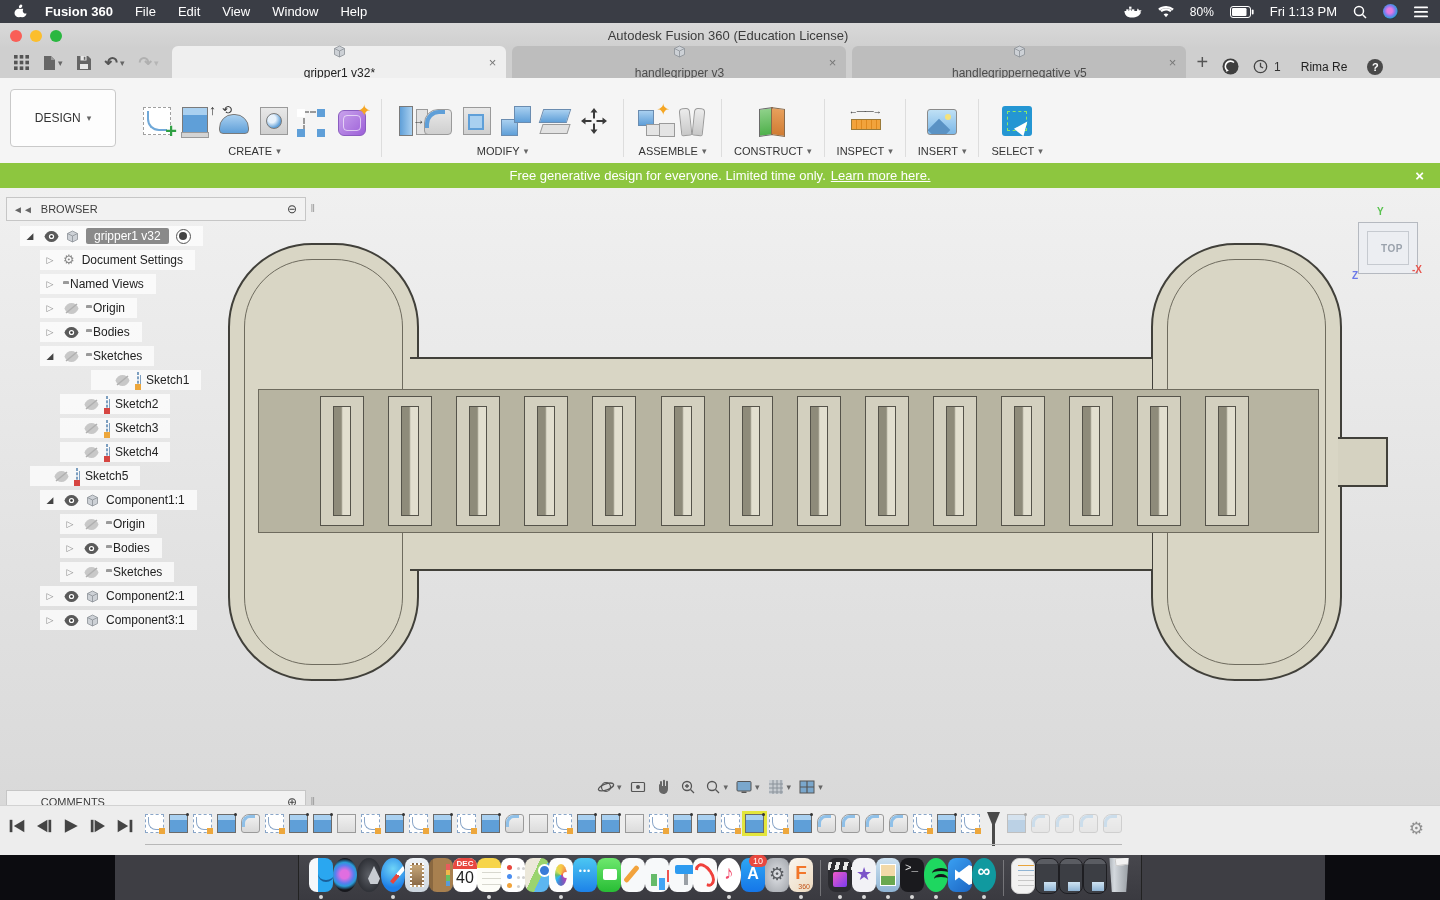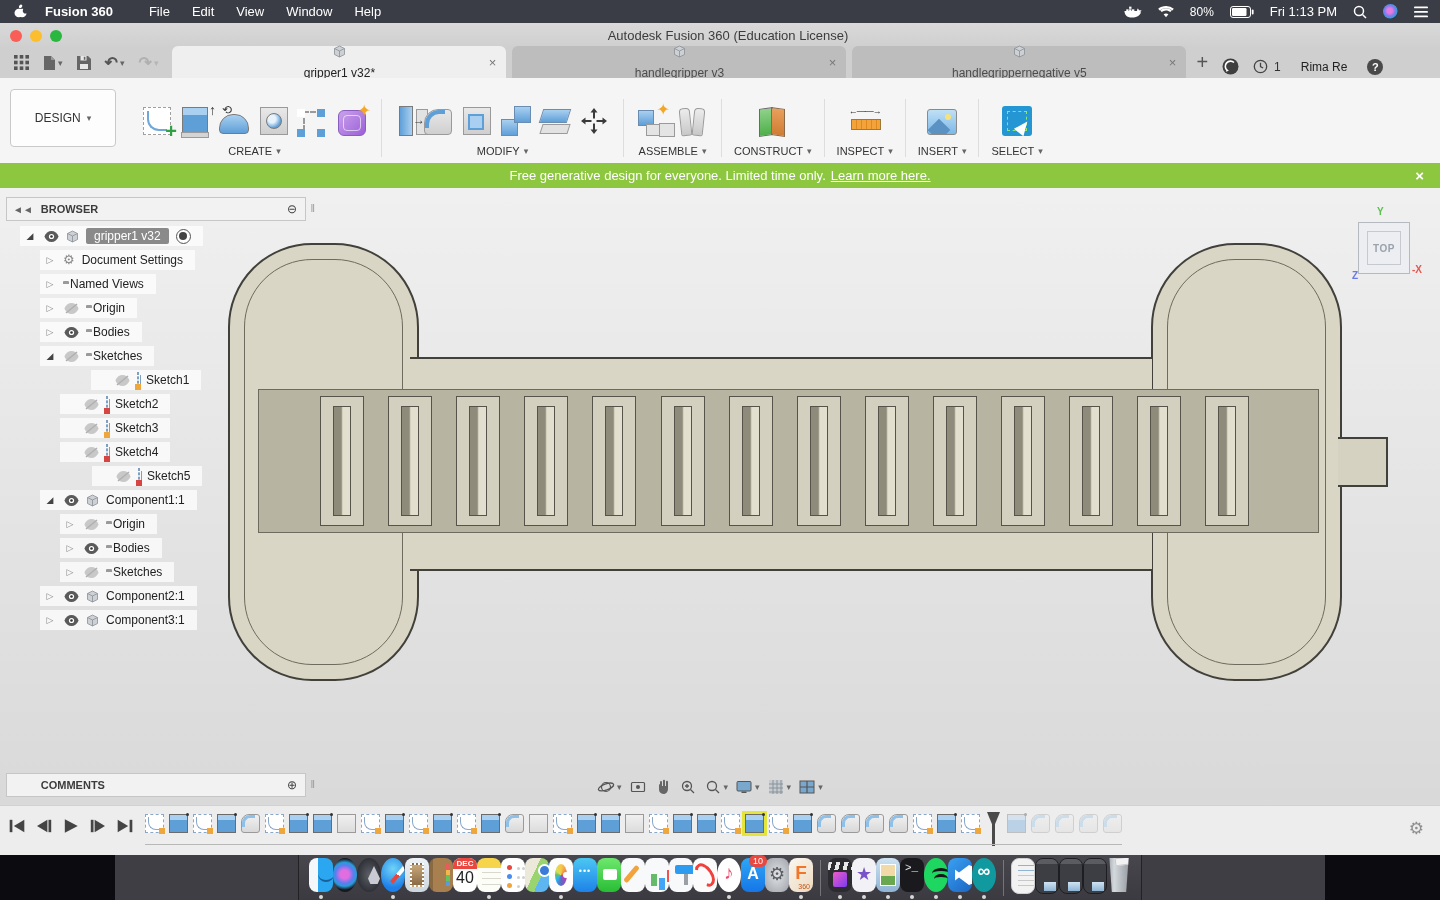--- a/index.html
+++ b/index.html
@@ -3,21 +3,21 @@
 <meta charset="utf-8">
 <style>
   html,body{margin:0;padding:0;}
   body{width:1440px;height:900px;position:relative;overflow:hidden;
        font-family:"Liberation Sans",sans-serif;background:#101014;
        -webkit-font-smoothing:antialiased;}
   
   .menubar{position:absolute;top:0;left:0;width:1440px;height:23px;background:#3a3d45;
            display:flex;align-items:center;color:#fff;font-size:13px;}
   .menubar .apple{margin:0 18px 0 14px;display:flex;align-items:center;}
-  .menubar .appname{font-weight:bold;margin-right:36px;}
+  .menubar .appname{font-weight:bold;margin-right:22px;}
   .menu-item{margin-right:22px;}
   .mb-right{margin-left:auto;display:flex;align-items:center;gap:16px;padding-right:12px;}
   .mb-right .pct{font-size:12px;}
   .mb-right .clock{font-size:13px;}
   .siri-orb{width:15px;height:15px;border-radius:50%;
             background:radial-gradient(circle at 45% 45%,#e57be0 0 22%,#7f7bf0 45%,#3b9bd8 62%,#14151a 75%);}
   
   .titlebar{position:absolute;top:23px;left:0;width:1440px;height:25px;
             background:linear-gradient(#d9d9d9,#cfcfcf);border-bottom:1px solid #b2b2b2;
             display:flex;align-items:center;}
@@ -153,33 +153,33 @@
         border-top:2px solid #41403a;border-bottom:2px solid #41403a;}
   .pocket{position:absolute;left:258px;top:201px;width:1059px;height:142px;background:#b7b4a1;
           border:1px solid #6e6b5e;}
   .slot-frame{position:absolute;top:208px;width:42px;height:128px;background:#d3d0bf;border:1px solid #55534a;}
   .slot-inner{position:absolute;left:12px;top:9px;width:16px;height:108px;border:1px solid #55534a;
           background:linear-gradient(90deg,#8e8b7a 0 45%,#e2dfcf 55%);}
   .side-tab{position:absolute;left:1338px;top:249px;width:48px;height:46px;background:#d5d2c1;
           border:2px solid #41403a;border-left:none;}
   
   .viewcube{position:absolute;left:1358px;top:34px;width:50px;height:50px;background:#eceef2;
-            border:1px solid #b5b9c0;display:flex;align-items:center;justify-content:center;}
+            border:1px solid #b5b9c0;display:flex;align-items:center;justify-content:center;padding-left:8px;}
   .viewcube .inner{position:absolute;inset:8px;border:1px solid #c6cad0;}
   .viewcube .face{font-size:10px;font-weight:bold;color:#9aa2ac;letter-spacing:.5px;}
   .vc-y{position:absolute;left:1377px;top:18px;color:#58c24d;font-size:10px;font-weight:bold;}
   .vc-x{position:absolute;left:1412px;top:76px;color:#e8564f;font-size:10px;font-weight:bold;}
   .vc-z{position:absolute;left:1352px;top:82px;color:#6a78e8;font-size:10px;font-weight:bold;}
   
   .panel-header{position:absolute;left:6px;width:298px;height:22px;background:#f2f2f2;
        border:1px solid #c6c6c6;display:flex;align-items:center;font-size:11px;color:#3c3c3c;}
   .ph-browser{top:9px;}
-  .ph-comments{top:585px;}
+  .ph-comments{top:602px;}
   .ph-arrows{color:#666;font-size:10px;margin:0 8px 0 6px;}
-  .ph-title{flex:1;font-weight:bold;}
+  .ph-title{flex:1;}
   .ph-icon{color:#444;font-size:12px;margin-right:8px;}
   .ph-grip{color:#9a9a9a;font-size:11px;position:absolute;right:-10px;top:4px;}
   .tree{position:absolute;left:6px;top:38px;}
   .trow{display:flex;align-items:center;height:20px;margin-bottom:4px;background:rgba(255,255,255,.72);
         width:max-content;padding:0 12px 0 4px;gap:7px;font-size:12px;color:#222;}
   .tri{width:12px;text-align:center;font-size:9px;color:#888;flex:none;}
   .tri.exp{color:#444;}
   .vis{width:16px;display:flex;justify-content:center;flex:none;}
   .tlabel.sel{background:#8a8a8a;color:#fff;padding:1px 8px;border-radius:2px;}
   .radio{width:13px;height:13px;border-radius:50%;border:1.5px solid #555;background:#fff;position:relative;flex:none;}
@@ -738,21 +738,21 @@
         <span class="tri"></span>
         <span class="vis">
           <svg width="15" height="11" viewBox="0 0 15 11">
             <path d="M7.5 0C4.3 0 1.7 2 .4 5.5 1.7 9 4.3 11 7.5 11s5.8-2 7.1-5.5C13.3 2 10.7 0 7.5 0z" fill="#c8c8c8"></path>
             <line x1="2" y1="10" x2="13" y2="1" stroke="#b0b0b0" stroke-width="1.5"></line>
           </svg>
         </span>
         <span><span class="sk sk-lock"></span></span>
         <span class="tlabel">Sketch4</span>
       </div>
-      <div class="trow" style="margin-left: 86px;">
+      <div class="trow" style="margin-left: 24px;">
         <span class="tri"></span>
         <span class="vis">
           <svg width="15" height="11" viewBox="0 0 15 11">
             <path d="M7.5 0C4.3 0 1.7 2 .4 5.5 1.7 9 4.3 11 7.5 11s5.8-2 7.1-5.5C13.3 2 10.7 0 7.5 0z" fill="#c8c8c8"></path>
             <line x1="2" y1="10" x2="13" y2="1" stroke="#b0b0b0" stroke-width="1.5"></line>
           </svg>
         </span>
         <span><span class="sk sk-lock"></span></span>
         <span class="tlabel">Sketch5</span>
       </div>

